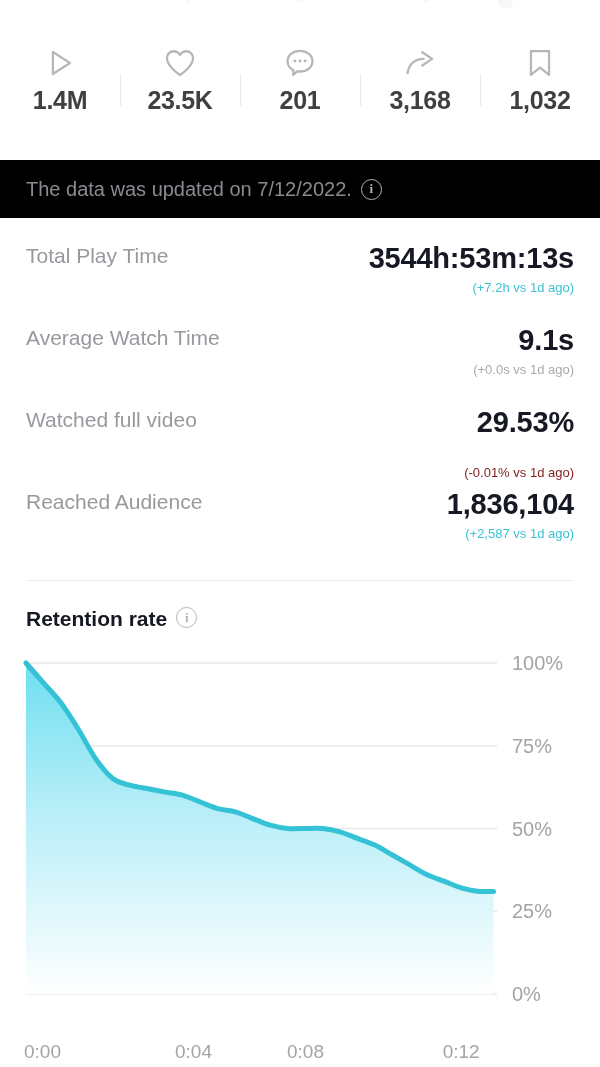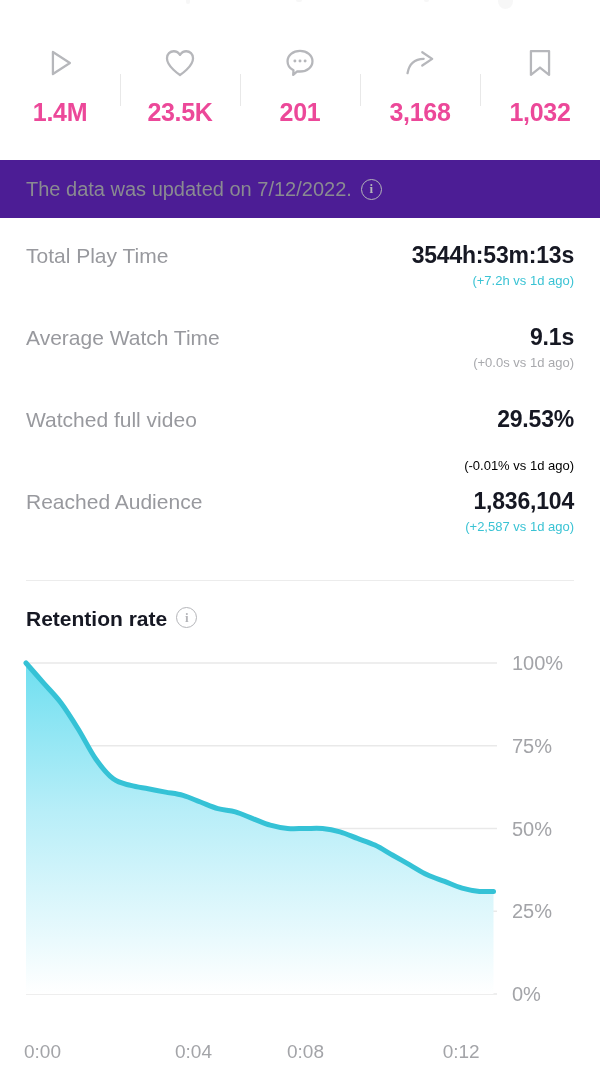--- a/index.html
+++ b/index.html
@@ -32,29 +32,28 @@
     display:flex; flex-direction:column; align-items:center;
     position:relative;
   }
   .stat-cell + .stat-cell::before {
     content:""; position:absolute; left:0; top:34px;
     width:1px; height:32px; background:#e8e8e8;
   }
   .stat-icon { height:46px; display:flex; align-items:center; justify-content:center; }
   .stat-icon svg { display:block; }
   .stat-value {
-    margin-top:12px;
-    font-size:25px; font-weight:bold; color:#ec4899;
+    font-size:25px; font-weight:bold; color:#404040;
     letter-spacing:-.3px;
   }
 
   
   .update-banner {
     height:58px; width:100%;
-    background:#4c1d95;
+    background:#000000;
     display:flex; align-items:center;
     padding-left:26px;
     gap:9px;
   }
   .update-text { font-size:20px; color:#8a8b91; }
   .info-circle {
     width:21px; height:21px; border-radius:50%;
     border:1.6px solid #b4b5b9;
     display:flex; align-items:center; justify-content:center;
     font-size:13px; font-weight:bold; color:#b4b5b9;
@@ -64,27 +63,27 @@
 
   
   .metrics { padding:24px 26px 0 26px; }
   .metric-row {
     display:flex; justify-content:space-between; align-items:flex-start;
     height:82px;
   }
   .metric-label { font-size:21px; color:#98999e; padding-top:2px; }
   .metric-right { text-align:right; }
   .metric-value {
-    font-size:23px; font-weight:bold; color:#161823; letter-spacing:-.2px;
+    font-size:29px; font-weight:bold; color:#161823; letter-spacing:-.2px;
     line-height:1.15;
   }
   .metric-delta { font-size:13px; margin-top:5px; }
   .delta-up   { color:#3ac3d4; }
   .delta-flat { color:#a8a9ad; }
-  .delta-down { color:#000000;margin-top:26px; }
+  .delta-down { color:#7f1d1d;margin-top:26px; }
 
   .divider { height:1px; background:#ececec; margin:10px 26px 0 26px; }
 
   
   .retention-head {
     display:flex; gap:9px;
     padding:26px 26px 0 26px;
   }
   .retention-title { font-size:21px; font-weight:bold; color:#161823; }
 

